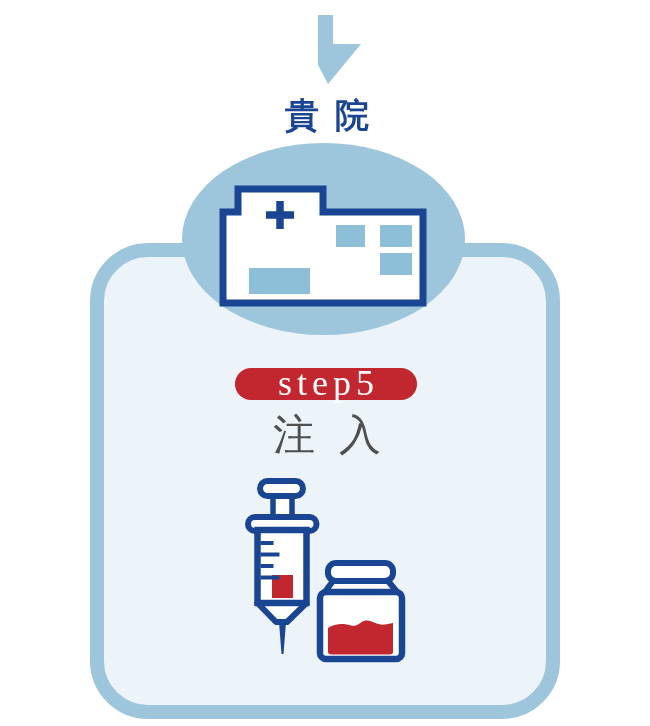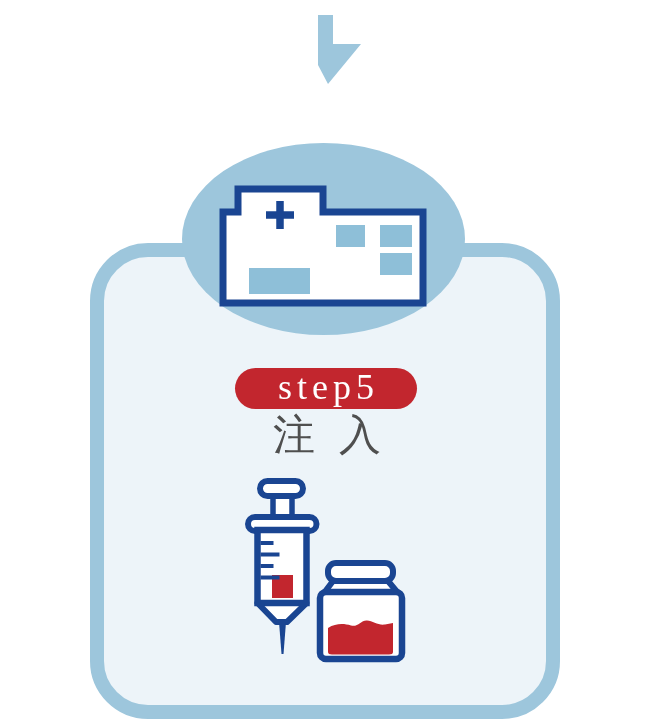--- a/index.html
+++ b/index.html
@@ -20,21 +20,21 @@
     border-radius:50%;background:var(--light-blue);z-index:2;
   }
   .arrow-svg{position:absolute;left:316px;top:13px;z-index:2;}
   .location-label{
     position:absolute;left:219px;top:97px;width:200px;z-index:2;
     text-align:center;font-size:34px;font-weight:bold;color:var(--navy);
     letter-spacing:16px;padding-left:16px;line-height:1.1;
   }
   .hospital-svg{position:absolute;left:216px;top:182px;z-index:3;}
   .badge{
-    position:absolute;left:235px;top:368px;width:182px;height:41px;
+    position:absolute;left:235px;top:368px;width:182px;height:32px;
     border-radius:21px;background:var(--red);z-index:2;
     display:flex;align-items:center;justify-content:center;
   }
   .badge-label{
     font-family:"Liberation Serif",serif;font-size:36px;line-height:1;
     color:#ffffff;letter-spacing:5px;padding-left:5px;margin-top:-3px;
   }
   .step-title{
     position:absolute;left:215px;top:412px;width:200px;z-index:2;
     text-align:center;font-size:42px;font-weight:normal;color:var(--gray-text);
@@ -46,20 +46,21 @@
 </style>
 </head>
 <body>
 
 <div class="stage">
 
   <svg class="arrow-svg" width="48" height="75" viewBox="0 0 48 75">
     <polygon points="2,2 17,2 17,31 45,31 12,71 2,52" fill="var(--light-blue)"></polygon>
   </svg>
 
+  <div class="location-label">貴院</div>
 
   <div class="card"></div>
 
   <div class="ellipse"></div>
 
   <svg class="hospital-svg" width="214" height="128" viewBox="0 0 214 128">
     <path d="M7,30 L22,30 L22,7 L107,7 L107,30 L207,30 L207,121 L7,121 Z" class="ol" stroke-width="7" stroke-linejoin="miter"></path>
     <path d="M50,33 H78 M64,19 V47" stroke="var(--navy)" stroke-width="7.5" fill="none"></path>
     <rect x="120" y="43" width="29" height="22" fill="var(--window-blue)"></rect>
     <rect x="164" y="43" width="32" height="22" fill="var(--window-blue)"></rect>

